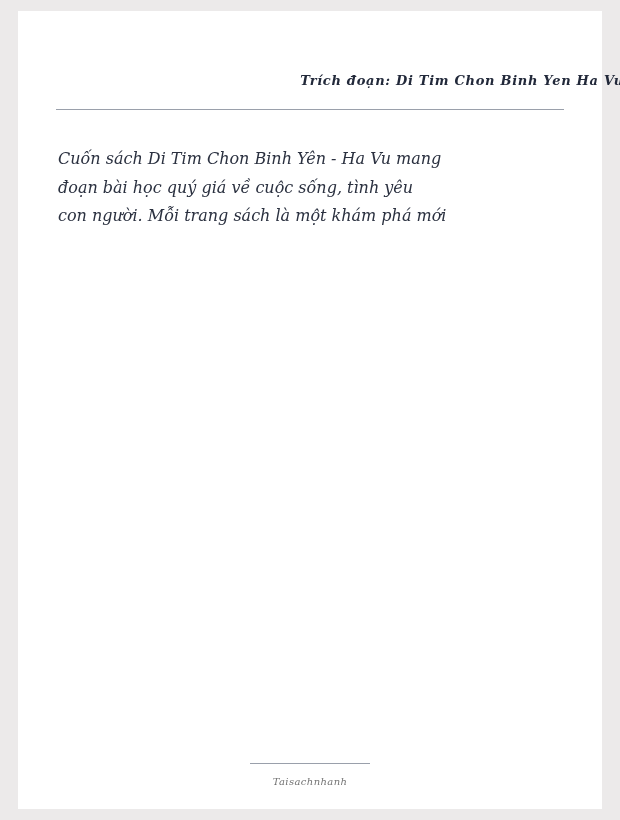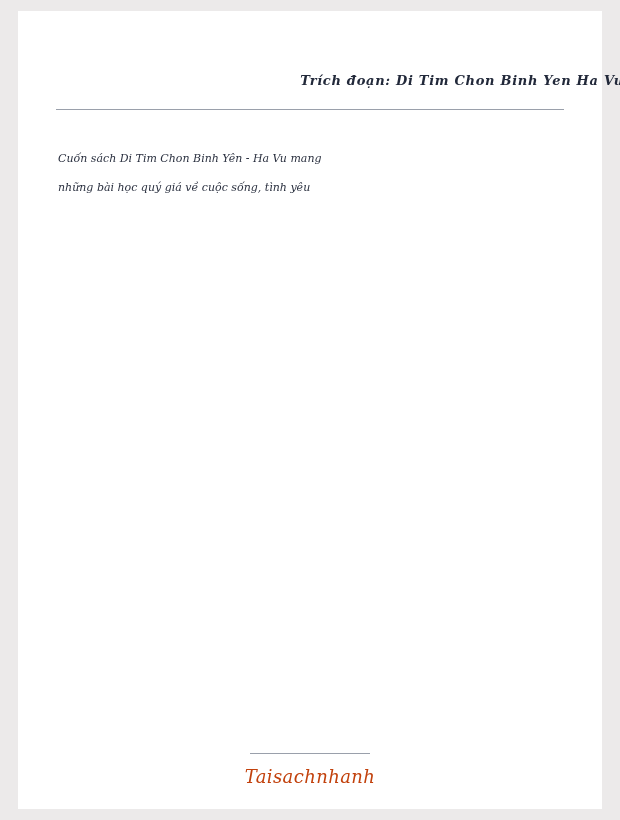--- a/index.html
+++ b/index.html
@@ -45,21 +45,21 @@
     height: 1px;
     background: #9aa0ab;
   }
   .body-text {
     position: absolute;
     left: 40px;
     top: 134px;
     width: 470px;
     font-family: "DejaVu Serif", serif;
     font-style: italic;
-    font-size: 11px;
+    font-size: 16px;
     line-height: 28.5px;
     color: #2b3140;
   }
   .body-text .ln {
     display: block;
     white-space: pre;
   }
   .footer {
     position: absolute;
     left: 0;
@@ -69,37 +69,38 @@
   }
   .footer-rule {
     width: 120px;
     height: 1px;
     background: #9aa0ab;
     margin: 0 auto 12px auto;
   }
   .footer-text {
     font-family: "DejaVu Serif", serif;
     font-style: italic;
-    font-size: 18px;
-    color: #c2410c;
+    font-size: 10px;
+    color: #737373;
     letter-spacing: 0.4px;
   }
 </style>
 </head>
 <body>
 
 <div class="page">
 
   <div class="doc-title">Trích đoạn: Di Tim Chon Binh Yen Ha Vu</div>
 
   <div class="title-rule"></div>
 
   <div class="body-text">
     <span class="ln">Cuốn sách Di Tim Chon Binh Yên - Ha Vu mang</span>
-    <span class="ln">những bài học quý giá về cuộc sống, tình yêu</span>
+    <span class="ln">đoạn bài học quý giá về cuộc sống, tình yêu</span>
+    <span class="ln">con người. Mỗi trang sách là một khám phá mới</span>
   </div>
 
   <div class="footer">
     <div class="footer-rule"></div>
     <div class="footer-text">Taisachnhanh</div>
   </div>
 
 </div>
 
 </body></html>

